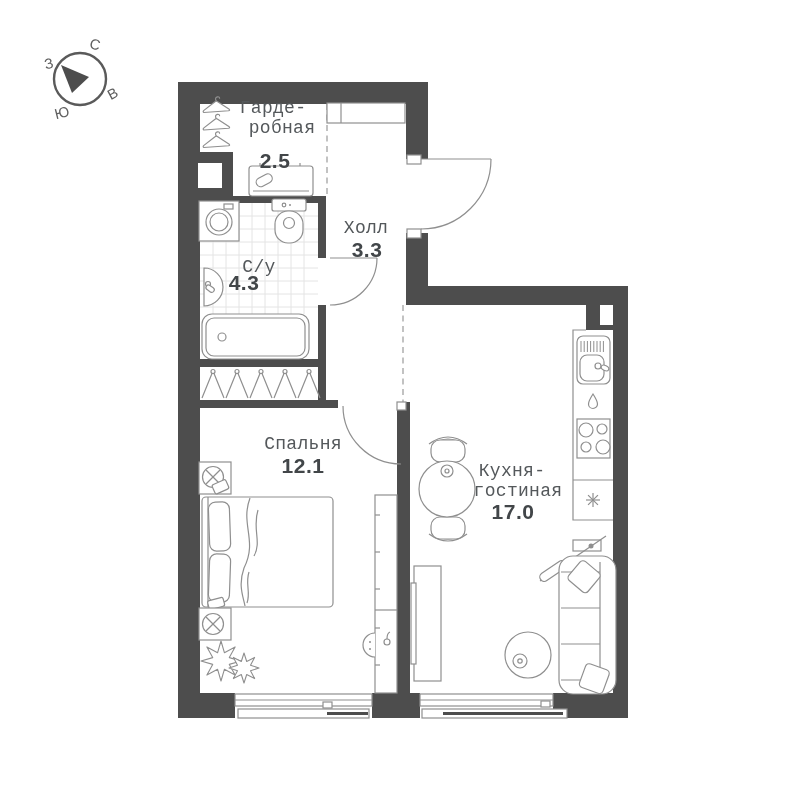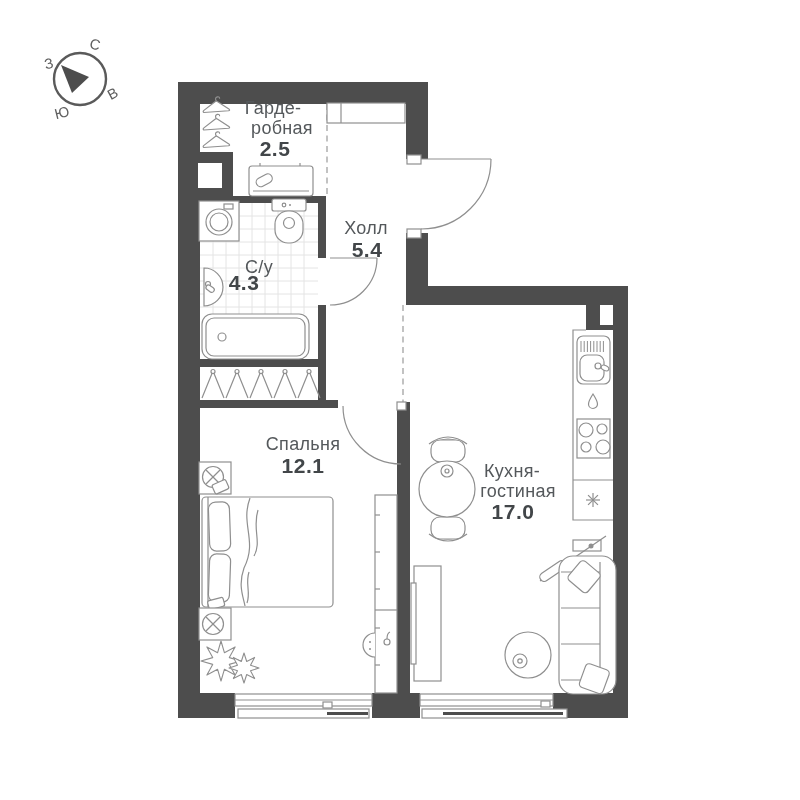--- a/index.html
+++ b/index.html
@@ -1,21 +1,21 @@
 <!DOCTYPE html>
 <html><head>
 <meta charset="utf-8">
 <style>
   html,body{margin:0;padding:0;background:#ffffff;}
   .canvas{position:relative;width:800px;height:800px;background:#fff;overflow:hidden;
           font-family:"Liberation Sans",sans-serif;}
   .canvas svg{position:absolute;left:0;top:0;}
   .lbl{position:absolute;transform:translate(-50%,-50%);white-space:nowrap;
        color:#54585b;line-height:1;}
-  .rname{font-size:18px;letter-spacing:.3px;}
+  .rname{font-size:18px;letter-spacing:.3px;font-family:Liberation Mono, monospace;}
   .rarea{font-size:21px;font-weight:bold;color:#424649;letter-spacing:.5px;}
 </style>
 </head>
 <body>
 
 <div class="canvas">
 <svg width="800" height="800" viewBox="0 0 800 800" xmlns="http://www.w3.org/2000/svg">
 
   <g stroke="#e4e4e4" stroke-width="1">
     <path d="M213,203V314 M226,203V314 M239,203V314 M252,203V314 M265,203V314 M278,203V314 M291,203V314 M304,203V314"></path>
@@ -269,24 +269,24 @@
       <text transform="translate(95,45) rotate(14)" dy="4.5">С</text>
       <text transform="translate(49,64) rotate(-14)" dy="4.5">З</text>
       <text transform="translate(113,94) rotate(-28)" dy="4.5">В</text>
       <text transform="translate(62,113) rotate(-14)" dy="4.5">Ю</text>
     </g>
   </g>
 </svg>
 
 <div class="lbl rname" style="left:273px;top:108px">Гарде-</div>
 <div class="lbl rname" style="left:282px;top:128px">робная</div>
-<div class="lbl rarea" style="left:275px;top:148px">2.5</div>
+<div class="lbl rarea" style="left:275px;top:160px">2.5</div>
 
 <div class="lbl rname" style="left:366px;top:228px">Холл</div>
-<div class="lbl rarea" style="left:367px;top:249px">5.4</div>
+<div class="lbl rarea" style="left:367px;top:249px">3.3</div>
 
 <div class="lbl rname" style="left:259px;top:267px">С/у</div>
 <div class="lbl rarea" style="left:244px;top:282px">4.3</div>
 
 <div class="lbl rname" style="left:303px;top:444px">Спальня</div>
 <div class="lbl rarea" style="left:303px;top:465px">12.1</div>
 
 <div class="lbl rname" style="left:512px;top:471px">Кухня-</div>
 <div class="lbl rname" style="left:518px;top:491px">гостиная</div>
 <div class="lbl rarea" style="left:513px;top:511px">17.0</div>

